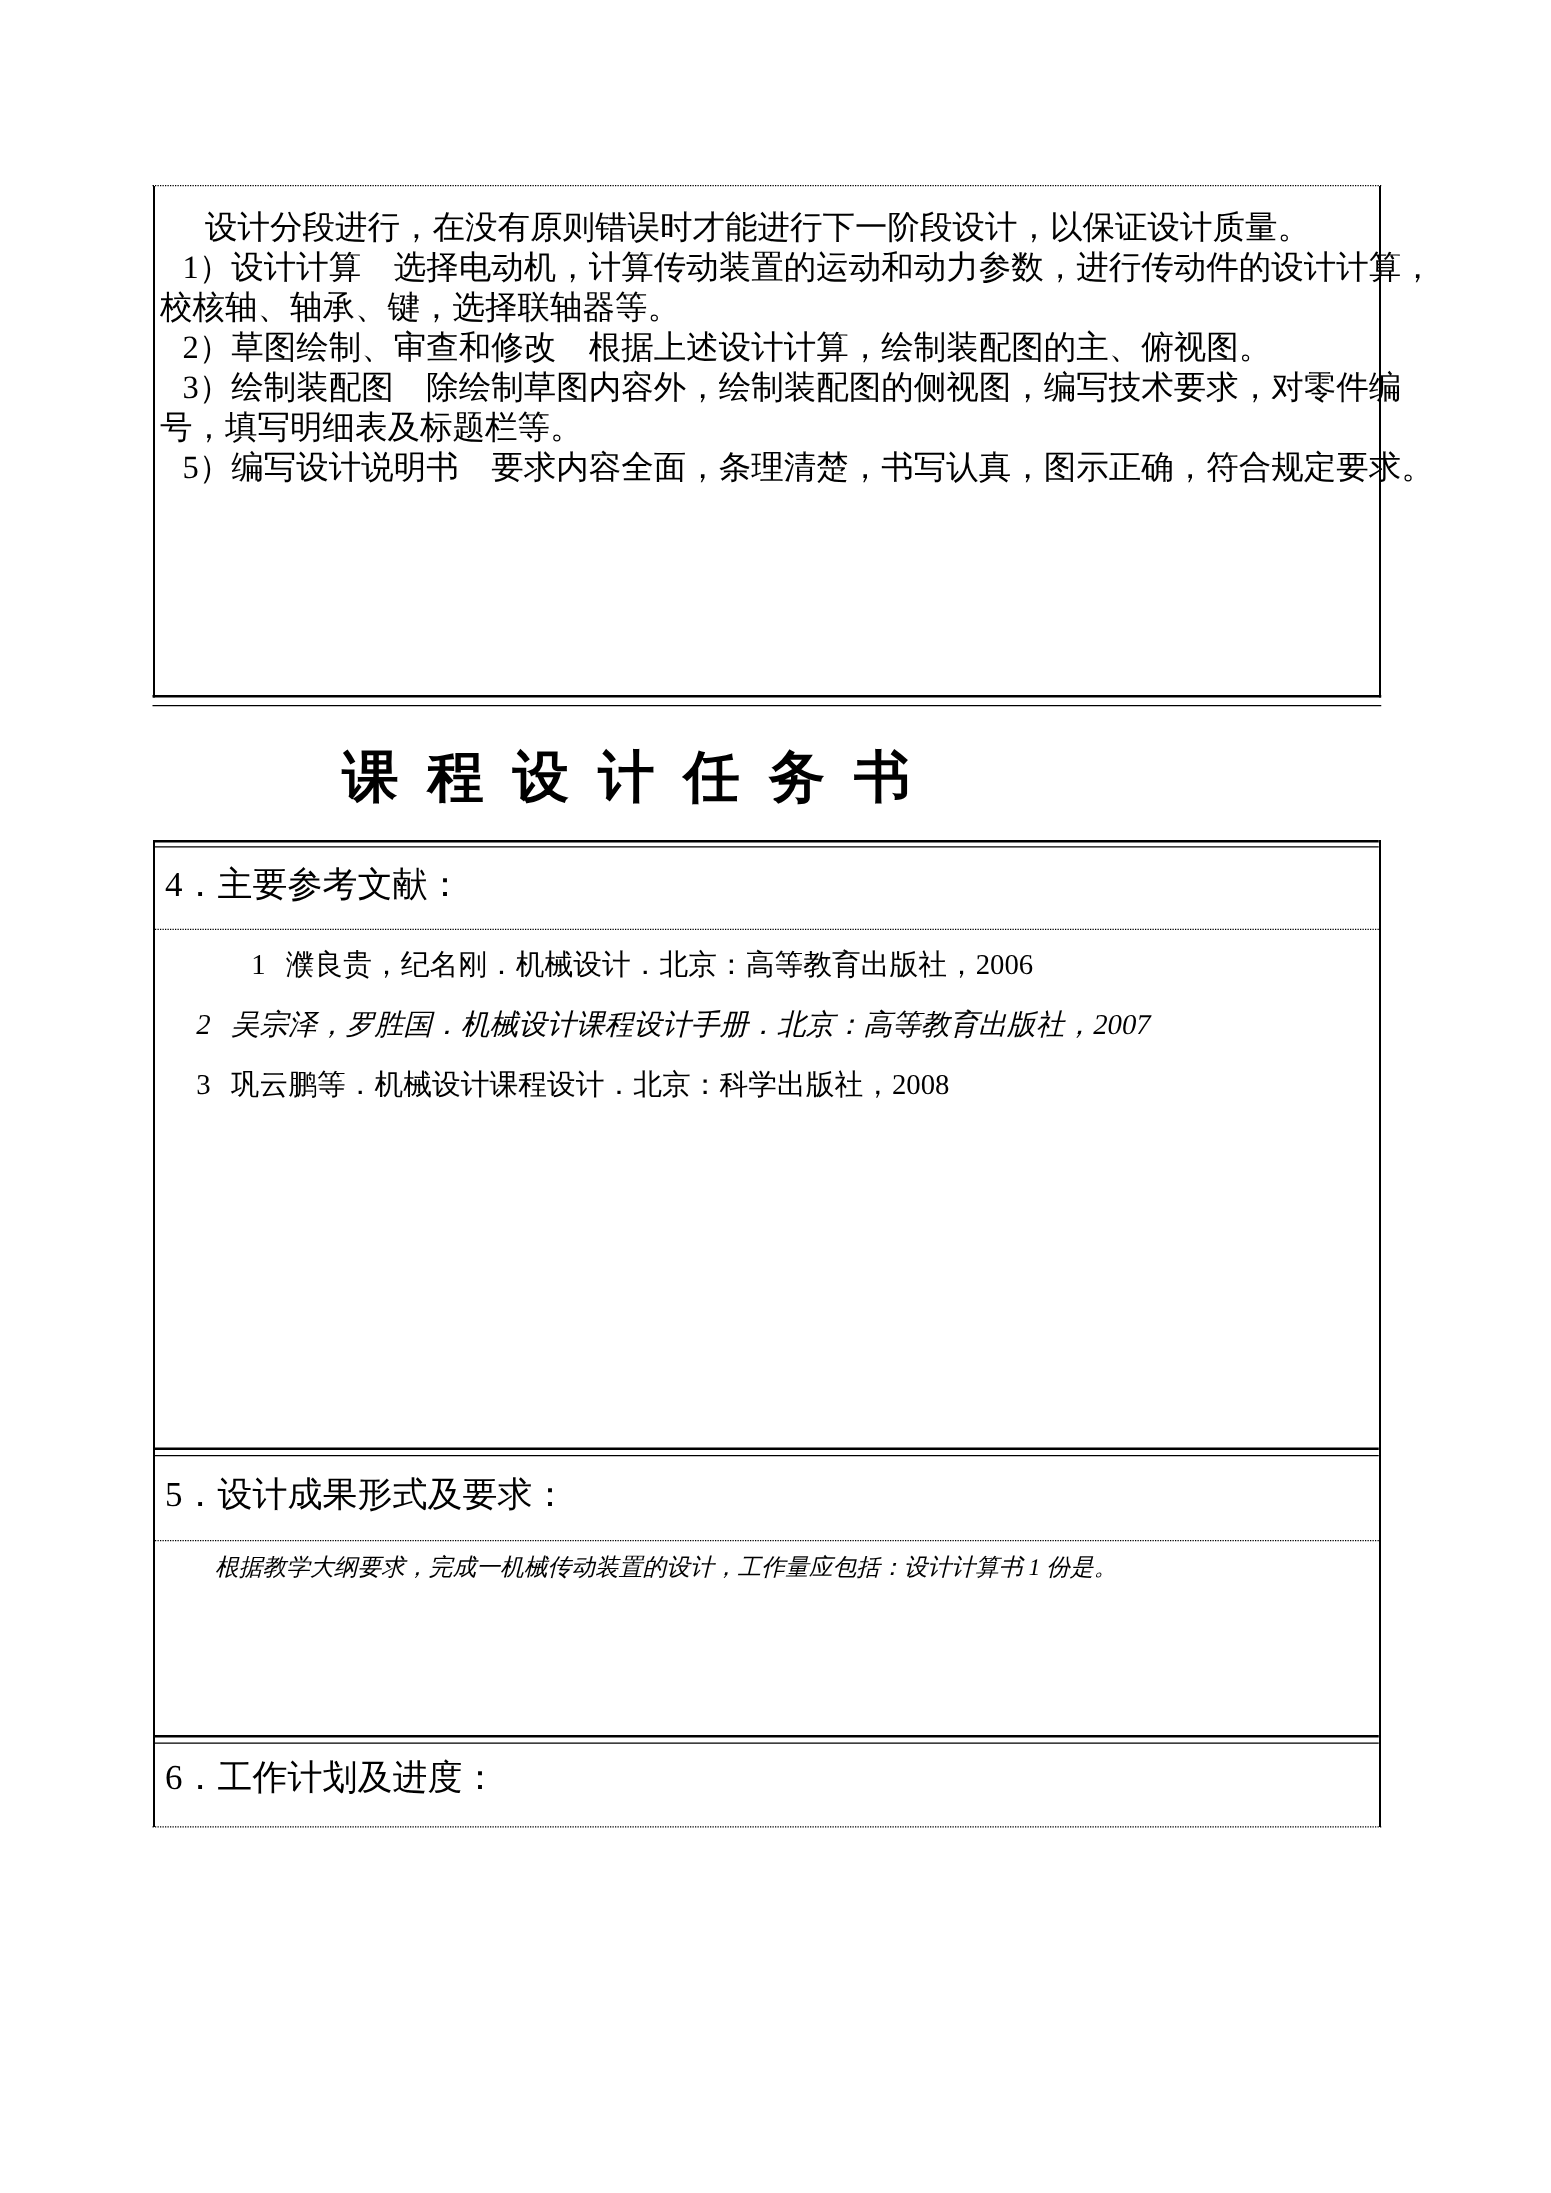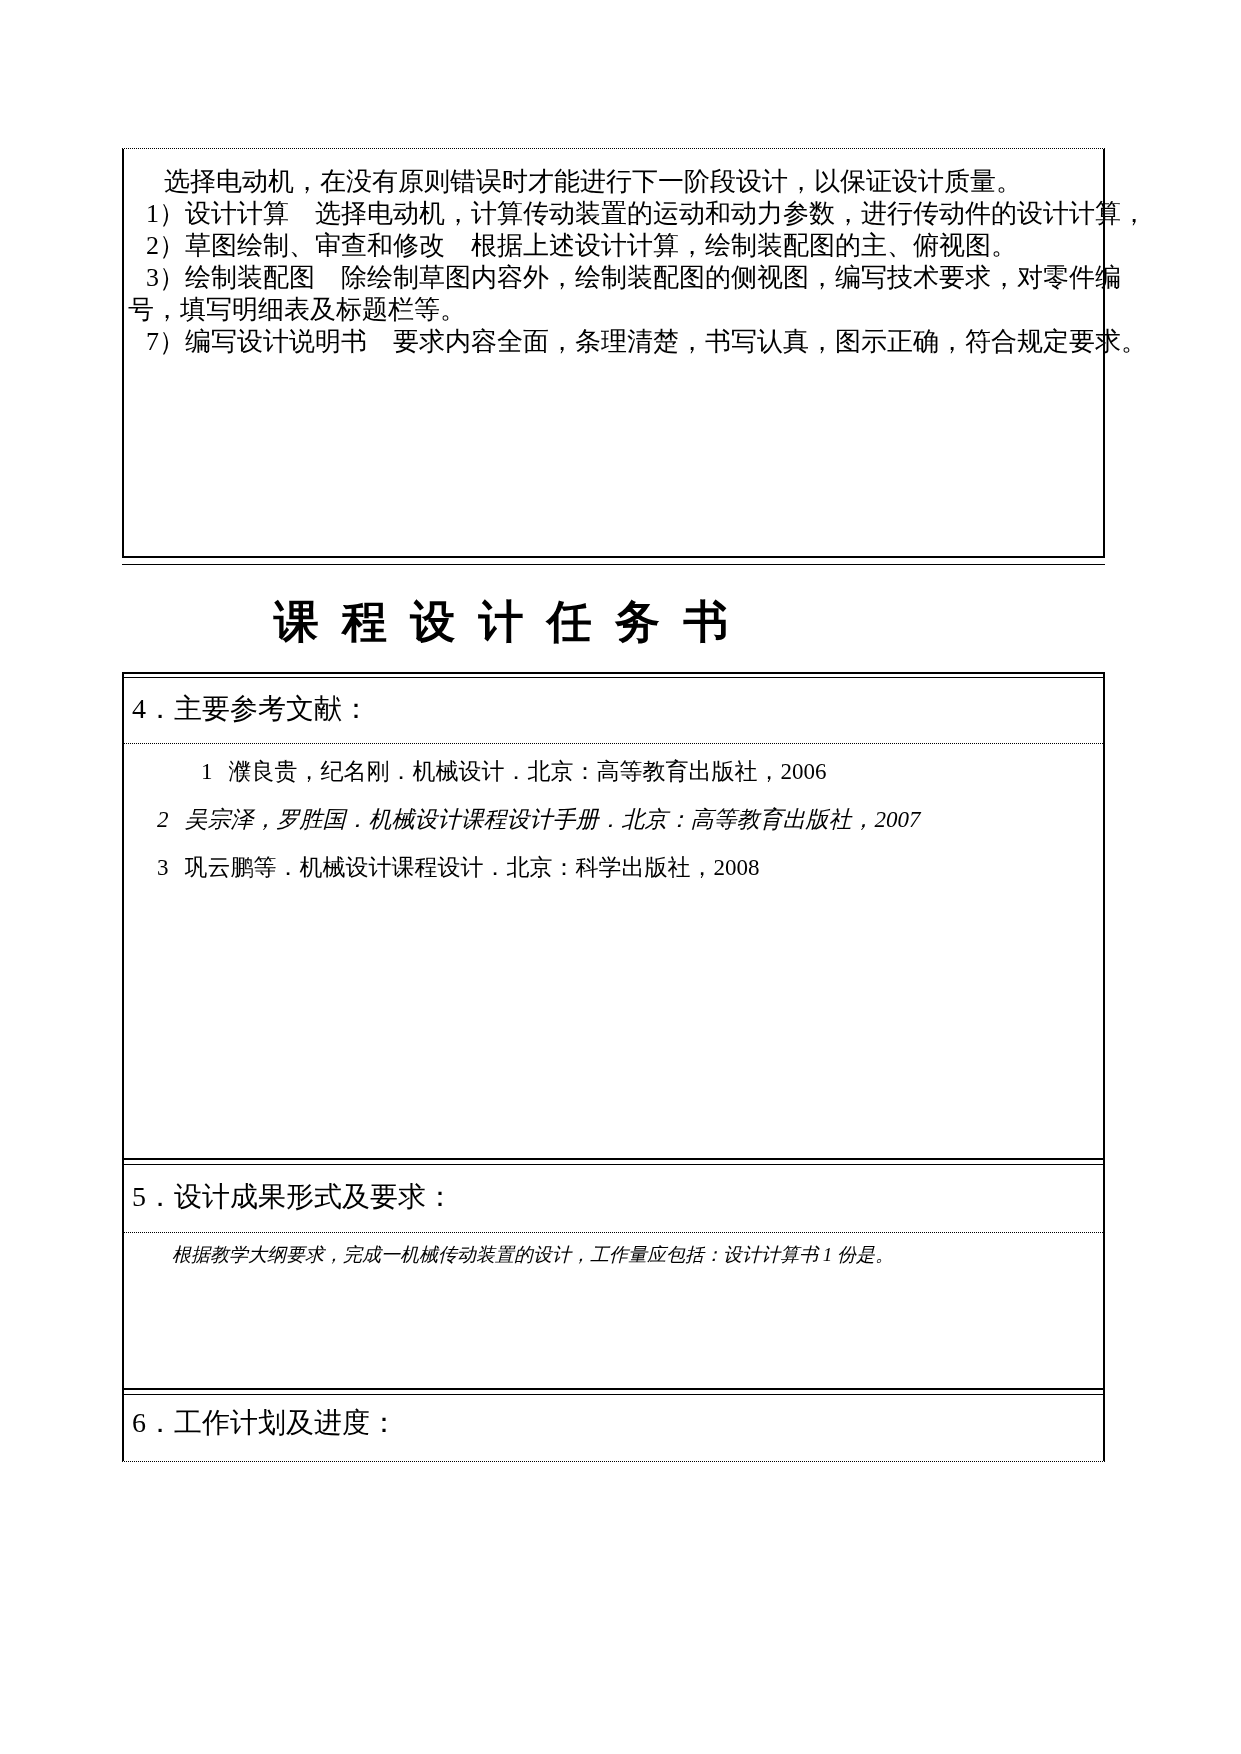--- a/index.html
+++ b/index.html
@@ -56,26 +56,27 @@
     position:absolute;left:48px;top:571px;margin:0;
     font-size:19px;line-height:24px;font-style:italic;white-space:nowrap;text-align:right;
   }
 </style>
 </head>
 <body>
 
 <div class="page">
 
   <section class="notes-box">
-    <p class="nline ind-para">选择电动机，在没有原则错误时才能进行下一阶段设计，以保证设计质量。</p>
+    <p class="nline ind-para">设计分段进行，在没有原则错误时才能进行下一阶段设计，以保证设计质量。</p>
     <p class="nline ind-item">1）设计计算　选择电动机，计算传动装置的运动和动力参数，进行传动件的设计计算，</p>
+    <p class="nline">校核轴、轴承、键，选择联轴器等。</p>
     <p class="nline ind-item">2）草图绘制、审查和修改　根据上述设计计算，绘制装配图的主、俯视图。</p>
     <p class="nline ind-item">3）绘制装配图　除绘制草图内容外，绘制装配图的侧视图，编写技术要求，对零件编</p>
     <p class="nline">号，填写明细表及标题栏等。</p>
-    <p class="nline ind-item">7）编写设计说明书　要求内容全面，条理清楚，书写认真，图示正确，符合规定要求。</p>
+    <p class="nline ind-item">5）编写设计说明书　要求内容全面，条理清楚，书写认真，图示正确，符合规定要求。</p>
   </section>
   <div class="thin-rule"></div>
 
   <h1 class="doc-title">课 程 设 计 任 务 书</h1>
 
   <section class="main-box">
     <div class="hline rule-top-a"></div>
     <div class="hline rule-top-b"></div>
 
     <p class="sec-label s4">4．主要参考文献：</p>

